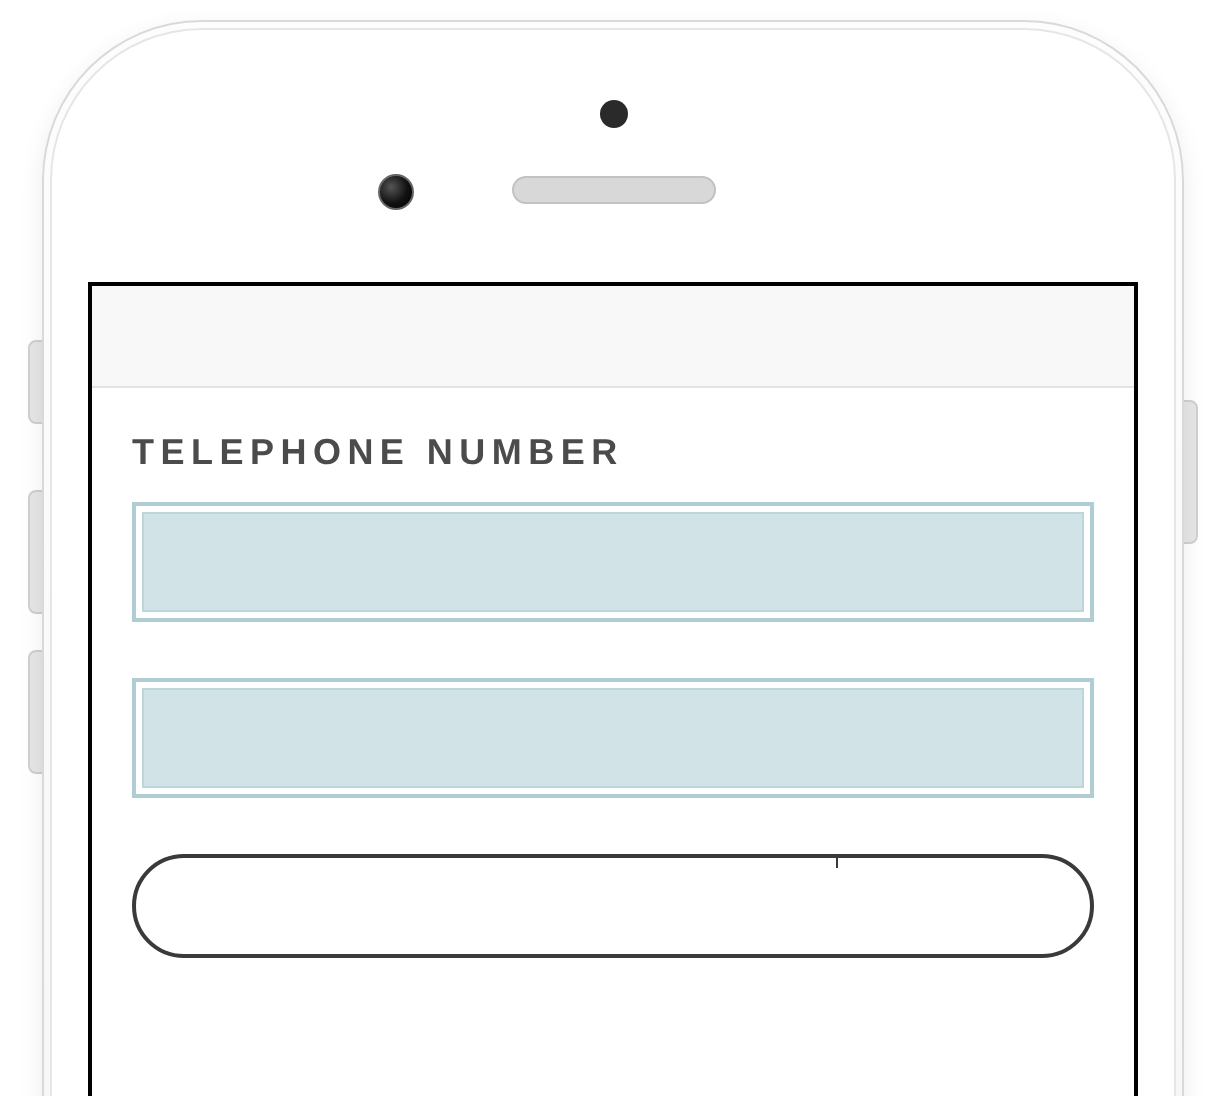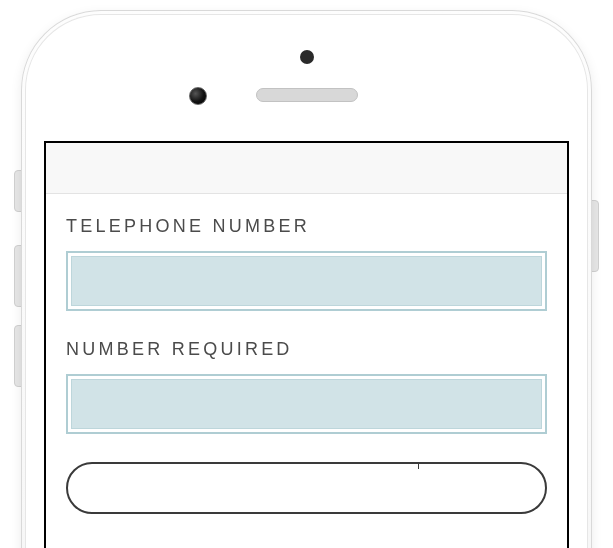--- a/index.html
+++ b/index.html
@@ -98,21 +98,21 @@
     border-bottom: 1px solid #e3e3e3;
   }
   .content {
     padding: 22px 20px 0 20px;
   }
 
   .field-label {
     font-size: 18px;
     letter-spacing: 0.18em;
     color: #4b4b4b;
-    font-weight: 400;
+    font-weight: 700;
     margin-bottom: 14px;
   }
 
   .field-outer {
     border: 2px solid #afcdd3;
     padding: 3px;
     margin-bottom: 28px;
   }
   .field-inner {
     background: #d1e3e7;
@@ -181,21 +181,20 @@
 
       <div class="content">
 
         <div class="field-label">TELEPHONE NUMBER</div>
         <div class="field-outer">
           <div class="field-inner">
             <input type="tel" class="tel-input" value="" style="">
           </div>
         </div>
 
-        <div class="field-label">NUMBER REQUIRED</div>
         <div class="field-outer">
           <div class="field-inner">
             <input type="tel" class="tel-input" value="" style="">
           </div>
         </div>
 
         <div class="rounded-bar">
           <input type="text" value="" style="">
         </div>
 

